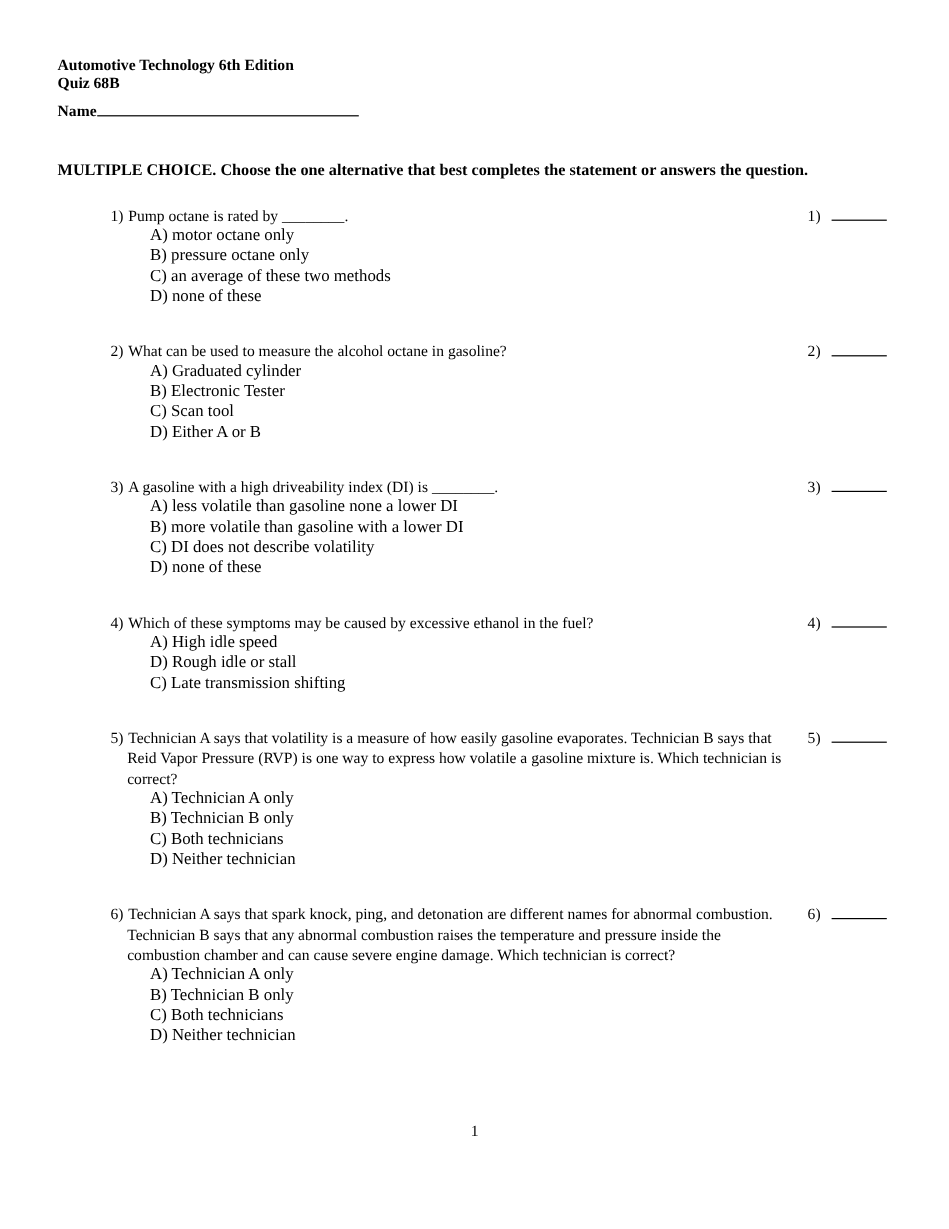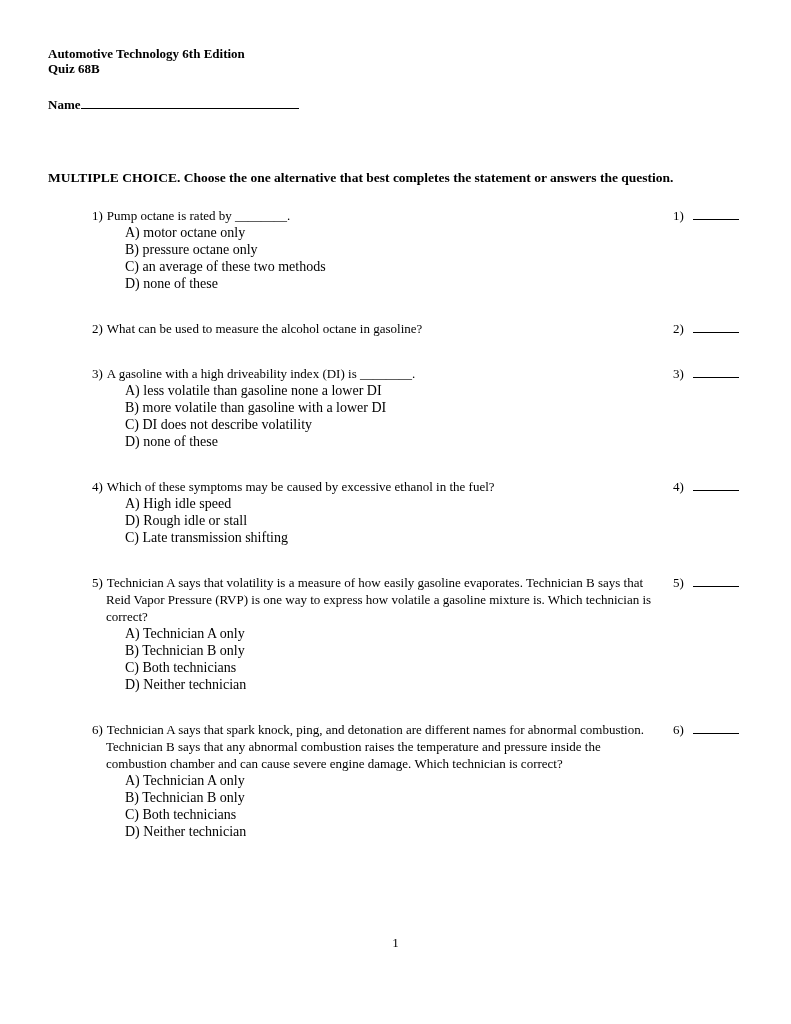--- a/index.html
+++ b/index.html
@@ -12,30 +12,30 @@
     position: relative;
   }
   .page {
     width: 791px;
     height: 1003px;
     padding: 46px 46px 0 48px;
     position: relative;
     background: #ffffff;
   }
   .doc-header { font-size: 13px; line-height: 15px; font-weight: bold; }
-  .name-row { margin-top: 20px; font-size: 13px; font-weight: bold; }
+  .name-row { margin-top: 8px; font-size: 13px; font-weight: bold; }
   .name-blank {
     display: inline-block;
     width: 218px;
     border-bottom: 1px solid #000;
     height: 13px;
     vertical-align: baseline;
   }
   .instructions {
-    margin-top: 56px;
+    margin-top: 32px;
     font-size: 13.5px;
     font-weight: bold;
     line-height: 17px;
   }
   .questions {
     margin-top: 21px;
     margin-left: 44px; 
   }
   .question {
     display: flex;
@@ -108,20 +108,26 @@
         </div>
       </div>
       <div class="q-ans">
         <span>1)</span><span class="ans-blank"></span>
       </div>
     </div>
 
     <div class="question">
       <div class="q-left">
         <div class="q-text"><span class="q-num">2)</span><span>What can be used to measure the alcohol octane in gasoline?</span></div>
+        <div class="choices">
+          <div class="choice">A) Graduated cylinder</div>
+          <div class="choice">B) Electronic Tester</div>
+          <div class="choice">C) Scan tool</div>
+          <div class="choice">D) Either A or B</div>
+        </div>
       </div>
       <div class="q-ans">
         <span>2)</span><span class="ans-blank"></span>
       </div>
     </div>
 
     <div class="question">
       <div class="q-left">
         <div class="q-text"><span class="q-num">3)</span><span>A gasoline with a high driveability index (DI) is ________.</span></div>
         <div class="choices">

